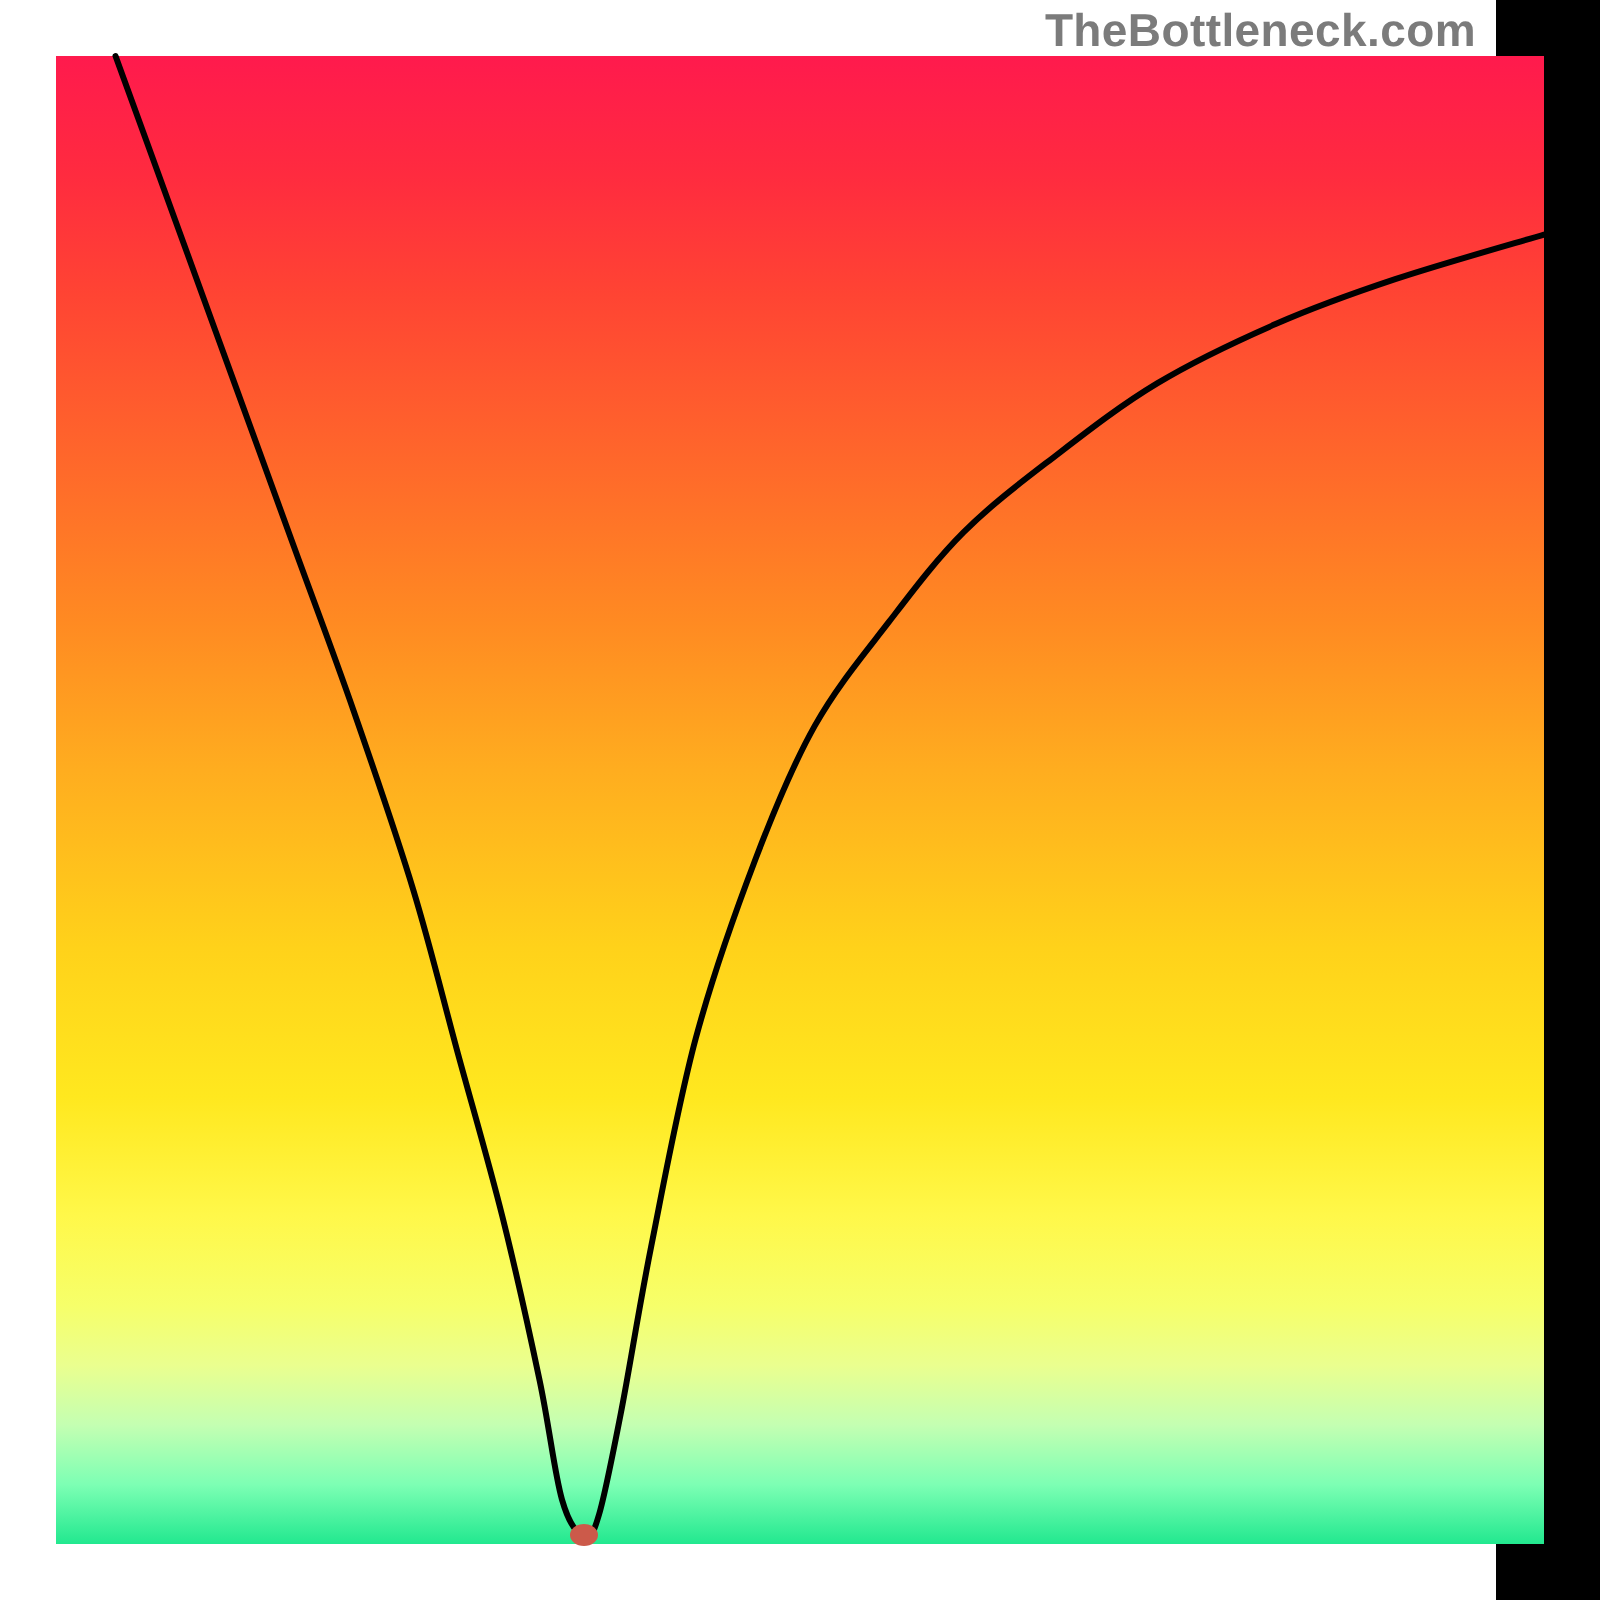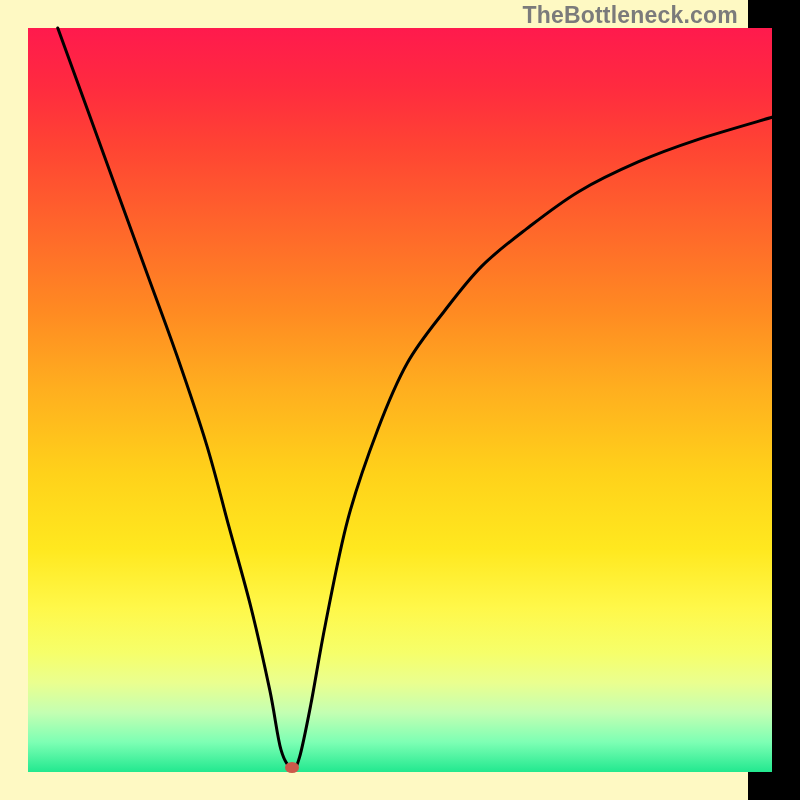--- a/index.html
+++ b/index.html
@@ -9,21 +9,21 @@
     height: 800px;
     background: #000;
     overflow: hidden;
   }
   .frame {
     position: absolute;
     left: 0;
     top: 0;
     width: 748px;
     height: 800px;
-    background: #fef9c3;
+    background: #ffffff;
   }
   .plot-area {
     position: absolute;
     left: 28px;
     top: 28px;
     width: 744px;
     height: 744px;
     background: linear-gradient(to bottom,
       #ff1a4d 0%,
       #ff2b3f 8%,

